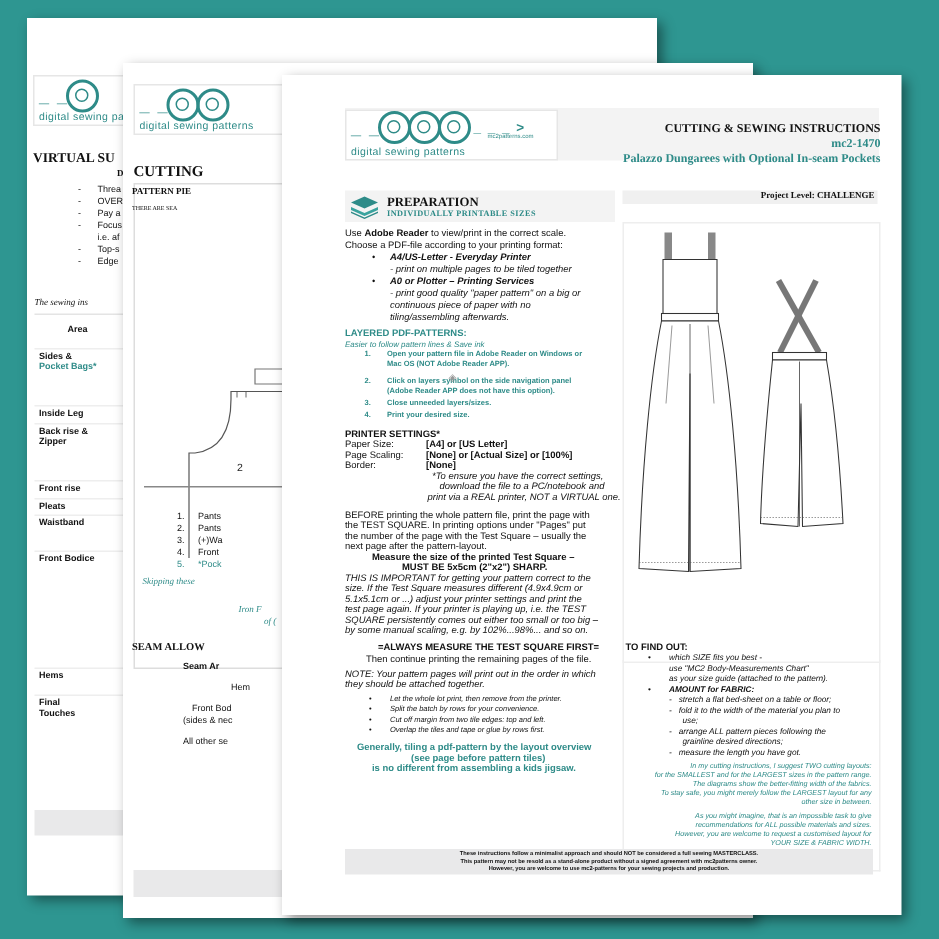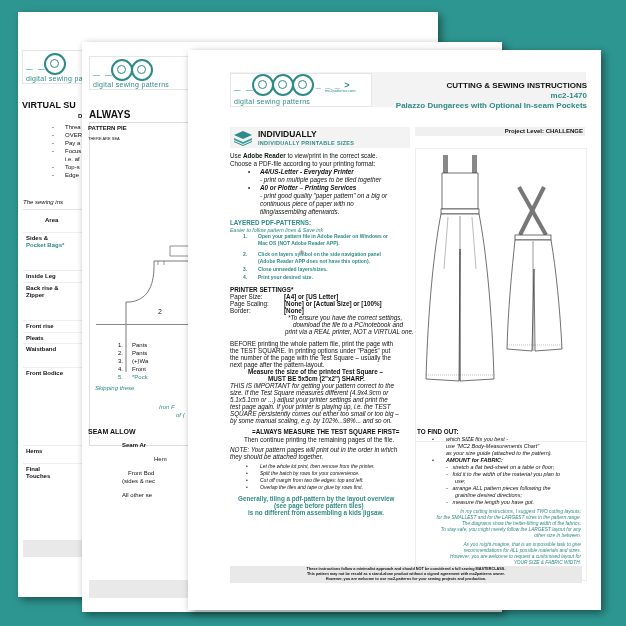--- a/index.html
+++ b/index.html
@@ -9,21 +9,21 @@
   #page2{left:82px;top:42px;width:420px;height:570px;}
   #page3{left:188px;top:50px;width:413px;height:560px;}
   .logo{position:absolute;background:#fff;border:1px solid #e6e6e6;}
   .logo .row{display:flex;align-items:center;height:26px;}
   .logo .dash{color:#2e8b88;font-size:12px;font-weight:bold;letter-spacing:1px;}
   .logo .ring{display:inline-block;width:18px;height:18px;border:2.2px solid #2e8b88;border-radius:50%;margin-left:-2px;position:relative;}
   .logo .ring::after{content:"";position:absolute;left:4px;top:4px;width:7px;height:7px;border:1.6px solid #2e8b88;border-radius:50%;}
   .logo .tag{font-size:7px;color:#2e8b88;position:absolute;left:3px;bottom:1px;letter-spacing:0.3px;}
   .logo .url{font-size:4px;color:#2e8b88;margin-left:2px;}
   .teal{color:#2e8b88;}
-  .t{position:absolute;white-space:nowrap;line-height:1.1;}
+  .t{position:absolute;white-space:nowrap;line-height:1.1;font-family:Liberation Serif, serif;}
   
   #p1-title{left:4px;top:89px;font-weight:bold;font-size:9px;}
   #p1-sub{left:60px;top:101px;font-weight:bold;font-size:6px;}
   .p1-bul{position:absolute;left:47px;font-size:6px;}
   .p1-bul span.d{position:absolute;left:-13px;}
   #p1-note{left:5px;top:187px;font-size:6px;font-style:italic;}
   #p1-table{position:absolute;left:5px;top:197px;width:420px;}
   .p1-row{position:absolute;left:0;width:100%;border-top:1px solid #eee;font-size:6px;font-weight:bold;}
   .p1-row .lbl{position:absolute;left:3px;top:2px;}
   #p1-foot{position:absolute;left:5px;top:528px;width:300px;height:17px;background:#e9e9ea;}
@@ -121,21 +121,21 @@
 
 <div class="page" id="page2">
   <div class="logo" style="left:7px;top:14px;width:120px;height:32px;">
     <div class="row" style="padding-left:3px;">
         <span class="dash">_ _</span>
         <span class="ring"></span>
         <span class="ring"></span>
       </div>
     <span class="tag">digital sewing patterns</span>
   </div>
-  <div class="t" id="p2-title">ALWAYS</div>
+  <div class="t" id="p2-title">CUTTING</div>
   <div id="p2-box"></div>
   <div class="t" id="p2-ph">PATTERN PIE</div>
   <div class="t" id="p2-ph2">THERE ARE SEA</div>
   <svg style="position:absolute;left:14px;top:200px;" width="110" height="130">
     <polyline points="104,10 104,4 74,4 74,14 100,14" fill="none" stroke="#777" stroke-width="0.8"></polyline>
     <path d="M100,19 L58,19 L58,24 C58,46 50,58 34,60 L30,60 L30,130" fill="none" stroke="#555" stroke-width="0.8"></path>
     <line x1="62" y1="19" x2="62" y2="23" stroke="#555" stroke-width="0.6"></line>
     <line x1="68" y1="19" x2="68" y2="23" stroke="#555" stroke-width="0.6"></line>
     <text x="62" y="72" font-size="7" font-family="Liberation Sans, sans-serif" fill="#222">2</text>
   </svg>
@@ -173,21 +173,21 @@
   <div class="t" id="p3-h1">CUTTING &amp; SEWING  INSTRUCTIONS</div>
   <div class="t teal" id="p3-h2">mc2-1470</div>
   <div class="t teal" id="p3-h3">Palazzo Dungarees with Optional In-seam Pockets</div>
 
   <div id="p3-prepbar"></div>
   <svg id="p3-stack" width="20" height="16">
     <polygon points="10,1 19,5 10,9 1,5" fill="#2e8b88"></polygon>
     <polygon points="1,8 10,12 19,8 19,10 10,14 1,10" fill="#3aa39e"></polygon>
     <polygon points="1,11 10,15 19,11 19,12 10,16 1,12" fill="#2e8b88"></polygon>
   </svg>
-  <div class="t" id="p3-prep">INDIVIDUALLY</div>
+  <div class="t" id="p3-prep">PREPARATION</div>
   <div class="t teal" id="p3-prep2">INDIVIDUALLY PRINTABLE SIZES</div>
   <div id="p3-levelbar"></div>
   <div class="t" id="p3-level">Project Level:  CHALLENGE</div>
 
   <div class="p3-txt" style="left:42px;top:102px;"><span>Use </span><span class="b">Adobe Reader</span><span> to view/print in the correct scale.</span></div>
   <div class="p3-txt" style="left:42px;top:110px;">Choose a PDF-file according to your printing format:</div>
   <div class="p3-txt" style="left:60px;top:118px;">•</div>
   <div class="p3-txt b i" style="left:72px;top:118px;">A4/US-Letter - Everyday Printer</div>
   <div class="p3-txt i" style="left:72px;top:126px;">- print on multiple pages to be tiled together</div>
   <div class="p3-txt" style="left:60px;top:134px;">•</div>

